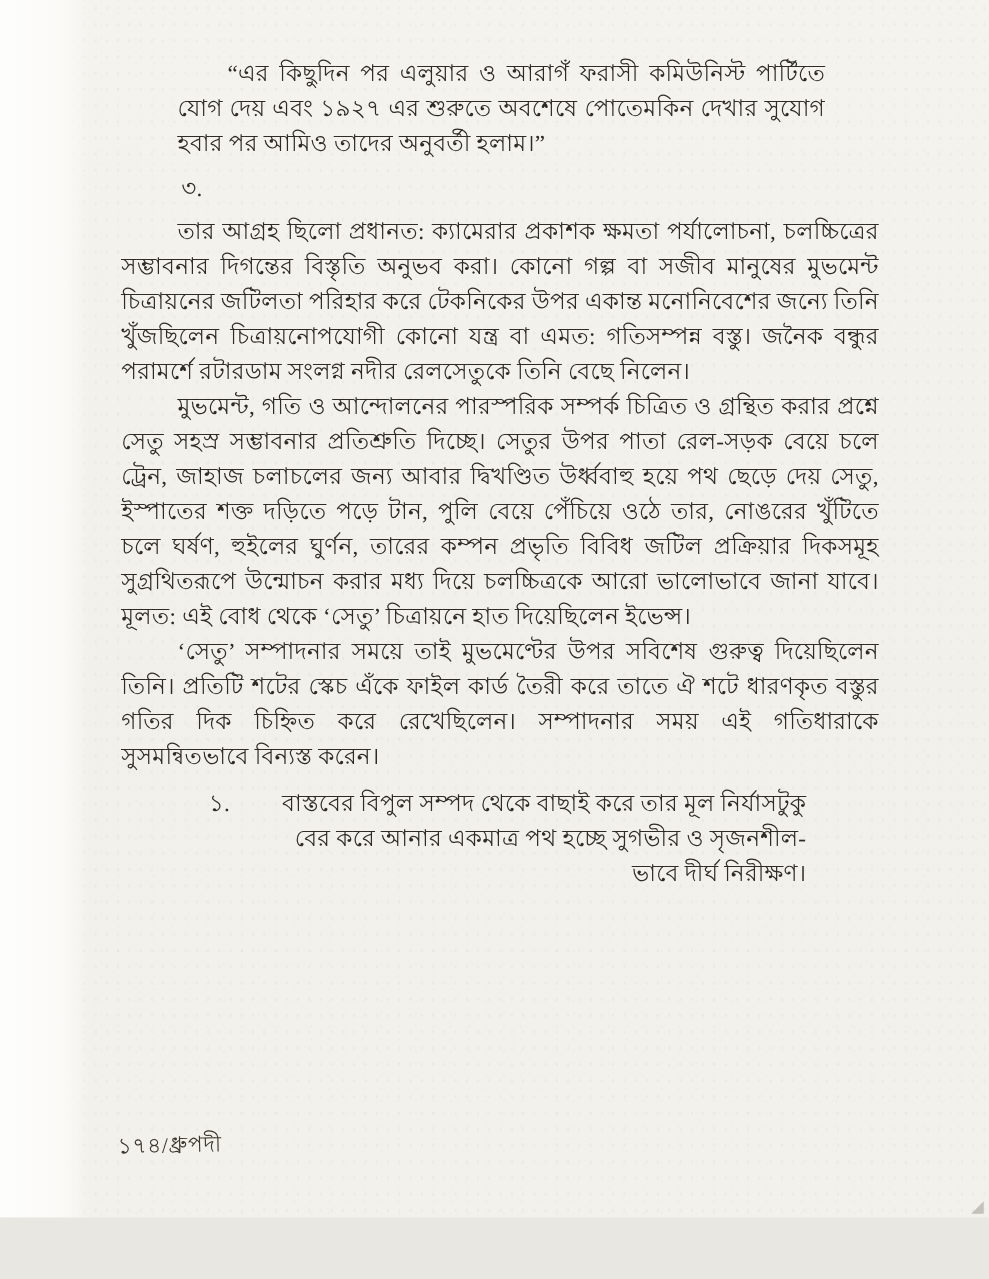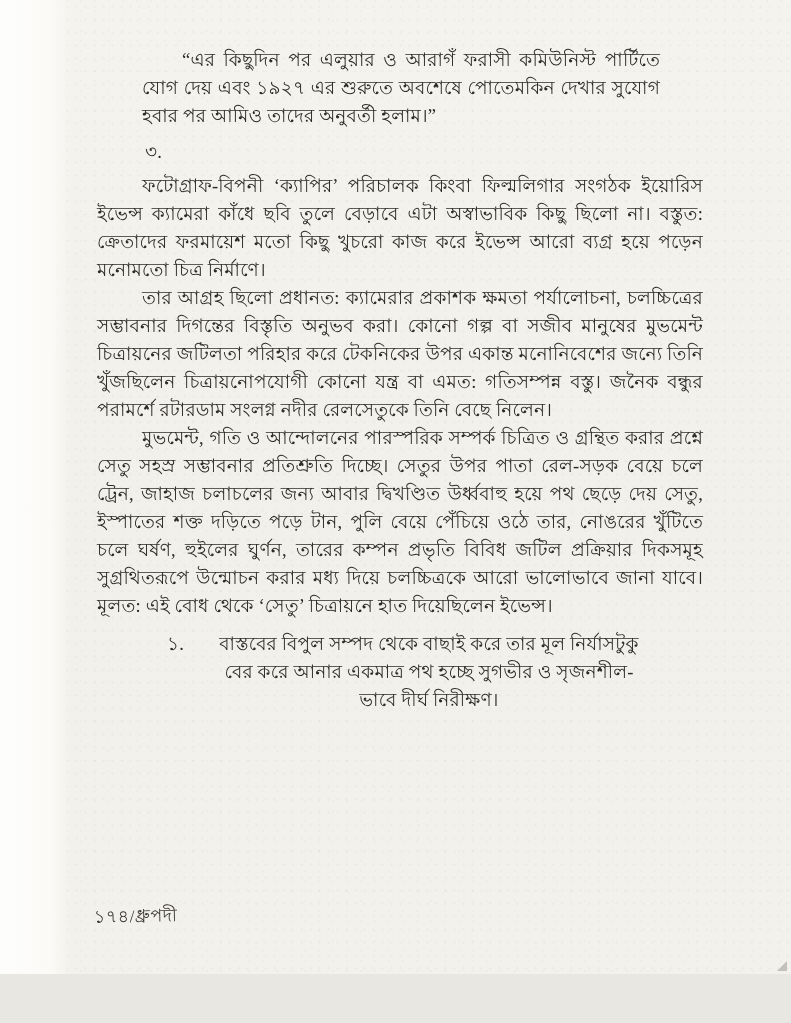--- a/index.html
+++ b/index.html
@@ -58,21 +58,21 @@
     display: flex;
     margin: 10px 0 0 70px;
     width: 478px;
   }
   .numbered-item .num {
     flex: none;
     width: 46px;
   }
   .numbered-item .txt {
     flex: 1;
-    text-align: center;
+    text-align: right;
   }
 
   .footer-label {
     position: absolute;
     left: 94px;
     top: 903px;
     font-size: 17.5px;
     font-weight: 500;
     color: #3a372f;
     transform: rotate(-1.2deg);
@@ -95,26 +95,26 @@
 <div class="page">
 
   <div class="left-strip"></div>
 
   <div class="content">
 
     <p class="quote">“এর কিছুদিন পর এলুয়ার ও আরাগঁ ফরাসী কমিউনিস্ট পার্টিতে যোগ দেয় এবং ১৯২৭ এর শুরুতে অবশেষে পোতেমকিন দেখার সুযোগ হবার পর আমিও তাদের অনুবর্তী হলাম।”</p>
 
     <div class="section-number">৩.</div>
 
-    <p class="para">ফটোগ্রাফ-বিপনী ‘ক্যাপির’ পরিচালক কিংবা ফিল্মলিগার সংগঠক ইয়োরিস ইভেন্স ক্যামেরা কাঁধে ছবি তুলে বেড়াবে এটা অস্বাভাবিক কিছু ছিলো না।  বস্তুত: ক্রেতাদের ফরমায়েশ মতো কিছু খুচরো কাজ করে ইভেন্স আরো ব্যগ্র হয়ে পড়েন মনোমতো চিত্র নির্মাণে।</p>
 
     <p class="para">তার আগ্রহ ছিলো প্রধানত: ক্যামেরার প্রকাশক ক্ষমতা পর্যালোচনা, চলচ্চিত্রের সম্ভাবনার দিগন্তের বিস্তৃতি অনুভব করা।  কোনো গল্প বা সজীব মানুষের মুভমেন্ট চিত্রায়নের জটিলতা পরিহার করে টেকনিকের উপর একান্ত মনোনিবেশের জন্যে তিনি খুঁজছিলেন চিত্রায়নোপযোগী কোনো যন্ত্র বা এমত: গতিসম্পন্ন বস্তু।  জনৈক বন্ধুর পরামর্শে রটারডাম সংলগ্ন নদীর রেলসেতুকে তিনি বেছে নিলেন।</p>
 
     <p class="para">মুভমেন্ট, গতি ও আন্দোলনের পারস্পরিক সম্পর্ক চিত্রিত ও গ্রন্থিত করার প্রশ্নে সেতু সহস্র সম্ভাবনার প্রতিশ্রুতি দিচ্ছে।  সেতুর উপর পাতা রেল-সড়ক বেয়ে চলে ট্রেন, জাহাজ চলাচলের জন্য আবার দ্বিখণ্ডিত উর্ধ্ববাহু হয়ে পথ ছেড়ে দেয় সেতু, ইস্পাতের শক্ত দড়িতে পড়ে টান, পুলি বেয়ে পেঁচিয়ে ওঠে তার, নোঙরের খুঁটিতে চলে ঘর্ষণ, হুইলের ঘুর্ণন, তারের কম্পন প্রভৃতি বিবিধ জটিল প্রক্রিয়ার দিকসমূহ সুগ্রথিতরূপে উন্মোচন করার মধ্য দিয়ে চলচ্চিত্রকে আরো ভালোভাবে জানা যাবে।  মূলত: এই বোধ থেকে ‘সেতু’ চিত্রায়নে হাত দিয়েছিলেন ইভেন্স।</p>
 
+    <p class="para">‘সেতু’ সম্পাদনার সময়ে তাই মুভমেণ্টের উপর সবিশেষ গুরুত্ব দিয়েছিলেন তিনি।  প্রতিটি শটের স্কেচ এঁকে ফাইল কার্ড তৈরী করে তাতে ঐ শটে ধারণকৃত বস্তুর গতির দিক চিহ্নিত করে রেখেছিলেন।  সম্পাদনার সময় এই গতিধারাকে সুসমন্বিতভাবে বিন্যস্ত করেন।</p>
 
 
     <div class="numbered-item">
       <span class="num">১.</span>
       <span class="txt">বাস্তবের বিপুল সম্পদ থেকে বাছাই  করে তার  মূল নির্যাসটুকু বের  করে আনার একমাত্র পথ হচ্ছে সুগভীর ও সৃজনশীল-ভাবে দীর্ঘ নিরীক্ষণ।</span>
     </div>
 
   </div>
 
   <div class="footer-label">১৭৪/ধ্রুপদী</div>

